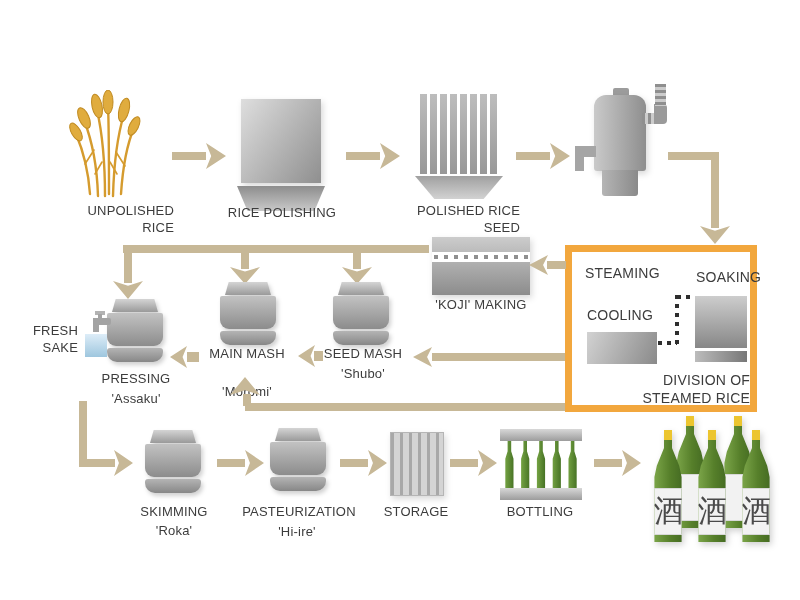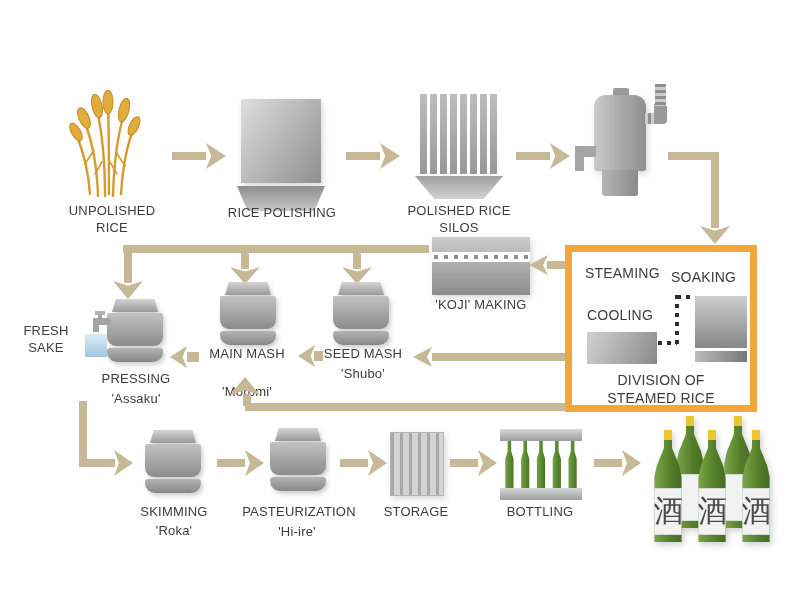--- a/index.html
+++ b/index.html
@@ -1,21 +1,21 @@
 <!DOCTYPE html>
 <html style="--tan: #C7B897; --orange: #F2A73D; --text: #3C3C3C;"><head>
 <meta charset="utf-8">
 <style>
   html,body{margin:0;padding:0;background:#fff;}
   #stage{position:relative;width:800px;height:600px;background:#ffffff;overflow:hidden;
          font-family:"Liberation Sans",sans-serif;}
   
   .lbl{position:absolute;color:var(--text,#3C3C3C);font-size:13px;line-height:17px;
        text-align:center;letter-spacing:.2px;}
-  .lbl .ln{display:block;}
+  .lbl .ln{display:block;text-align:right;}
   .boxlbl{font-size:14px;line-height:18px;}
   
   .hl,.vl{position:absolute;background:var(--tan,#C7B897);}
   .ar,.al,.au,.ad{position:absolute;background:var(--tan,#C7B897);}
   .ar{clip-path:polygon(0 0,100% 50%,0 100%,26% 50%);}
   .al{clip-path:polygon(100% 0,0 50%,100% 100%,74% 50%);}
   .ad{clip-path:polygon(0 0,50% 100%,100% 0,50% 26%);}
   .au{clip-path:polygon(0 100%,50% 0,100% 100%,50% 74%);}
   
   .tank{position:absolute;width:56px;height:64px;filter:drop-shadow(2px 3px 2px rgba(0,0,0,.18));}
@@ -98,21 +98,21 @@
       <i></i>
       <i></i>
       <i></i>
       <i></i>
       <i></i>
       <i></i>
   </div>
   <div class="part" style="left:415px;top:176px;width:88px;height:23px;clip-path:polygon(0 0,100% 0,78% 100%,22% 100%);background:linear-gradient(180deg,#a0a0a0,#d2d2d2)"></div>
   <div class="lbl" style="left:398px;top:202px;width:122px">
     <span class="ln">POLISHED RICE</span>
-    <span class="ln">SILOS</span>
+    <span class="ln">SEED</span>
   </div>
 
   <div class="hl" style="left:516px;top:152px;width:34px;height:8px"></div>
   <div class="ar" style="left:550px;top:143px;width:20px;height:26px"></div>
 
   <div class="part" style="left:570px;top:82px;width:100px;height:120px">
     <div class="part" style="left:43px;top:6px;width:16px;height:9px;background:#9c9c9c;border-radius:2px"></div>
     <div class="part" style="left:24px;top:13px;width:52px;height:76px;border-radius:12px 12px 3px 3px;background:linear-gradient(90deg,#cacaca,#8e8e8e);filter:drop-shadow(2px 3px 3px rgba(0,0,0,.15))"></div>
     <div class="part" style="left:32px;top:88px;width:36px;height:26px;border-radius:0 0 3px 3px;background:linear-gradient(90deg,#b5b5b5,#8a8a8a)"></div>
     <div class="part" style="left:5px;top:64px;width:21px;height:11px;background:#a5a5a5"></div>
@@ -121,21 +121,21 @@
     <div class="part" style="left:84px;top:22px;width:13px;height:20px;background:#9a9a9a;border-radius:0 4px 4px 0"></div>
     <div class="part ribbed-v" style="left:85px;top:2px;width:11px;height:22px"></div>
   </div>
 
   <div class="hl" style="left:668px;top:152px;width:51px;height:8px"></div>
   <div class="vl" style="left:711px;top:152px;width:8px;height:76px"></div>
   <div class="ad" style="left:700px;top:226px;width:30px;height:18px"></div>
 
   <div id="hotbox">
     <div class="lbl boxlbl" style="left:13px;top:12px">STEAMING</div>
-    <div class="lbl boxlbl" style="left:99px;top:16px">SOAKING</div>
+    <div class="lbl boxlbl" style="left:124px;top:16px">SOAKING</div>
     <div class="lbl boxlbl" style="left:15px;top:54px">COOLING</div>
     <div class="part" style="left:15px;top:80px;width:70px;height:32px;background:linear-gradient(115deg,#d2d2d2,#8a8a8a)"></div>
     <div class="part" style="left:123px;top:44px;width:52px;height:52px;background:linear-gradient(180deg,#cdcdcd,#878787)"></div>
     <div class="part" style="left:123px;top:99px;width:52px;height:11px;background:linear-gradient(90deg,#bcbcbc,#777777)"></div>
     <div class="dots-h" style="left:105px;top:43px;width:18px"></div>
     <div class="dots-v" style="left:103px;top:43px;height:50px"></div>
     <div class="dots-h" style="left:86px;top:89px;width:19px"></div>
     <div class="lbl boxlbl" style="left:0;top:119px;width:178px;text-align:center">
       <span class="ln">DIVISION OF</span>
       <span class="ln">STEAMED RICE</span>

